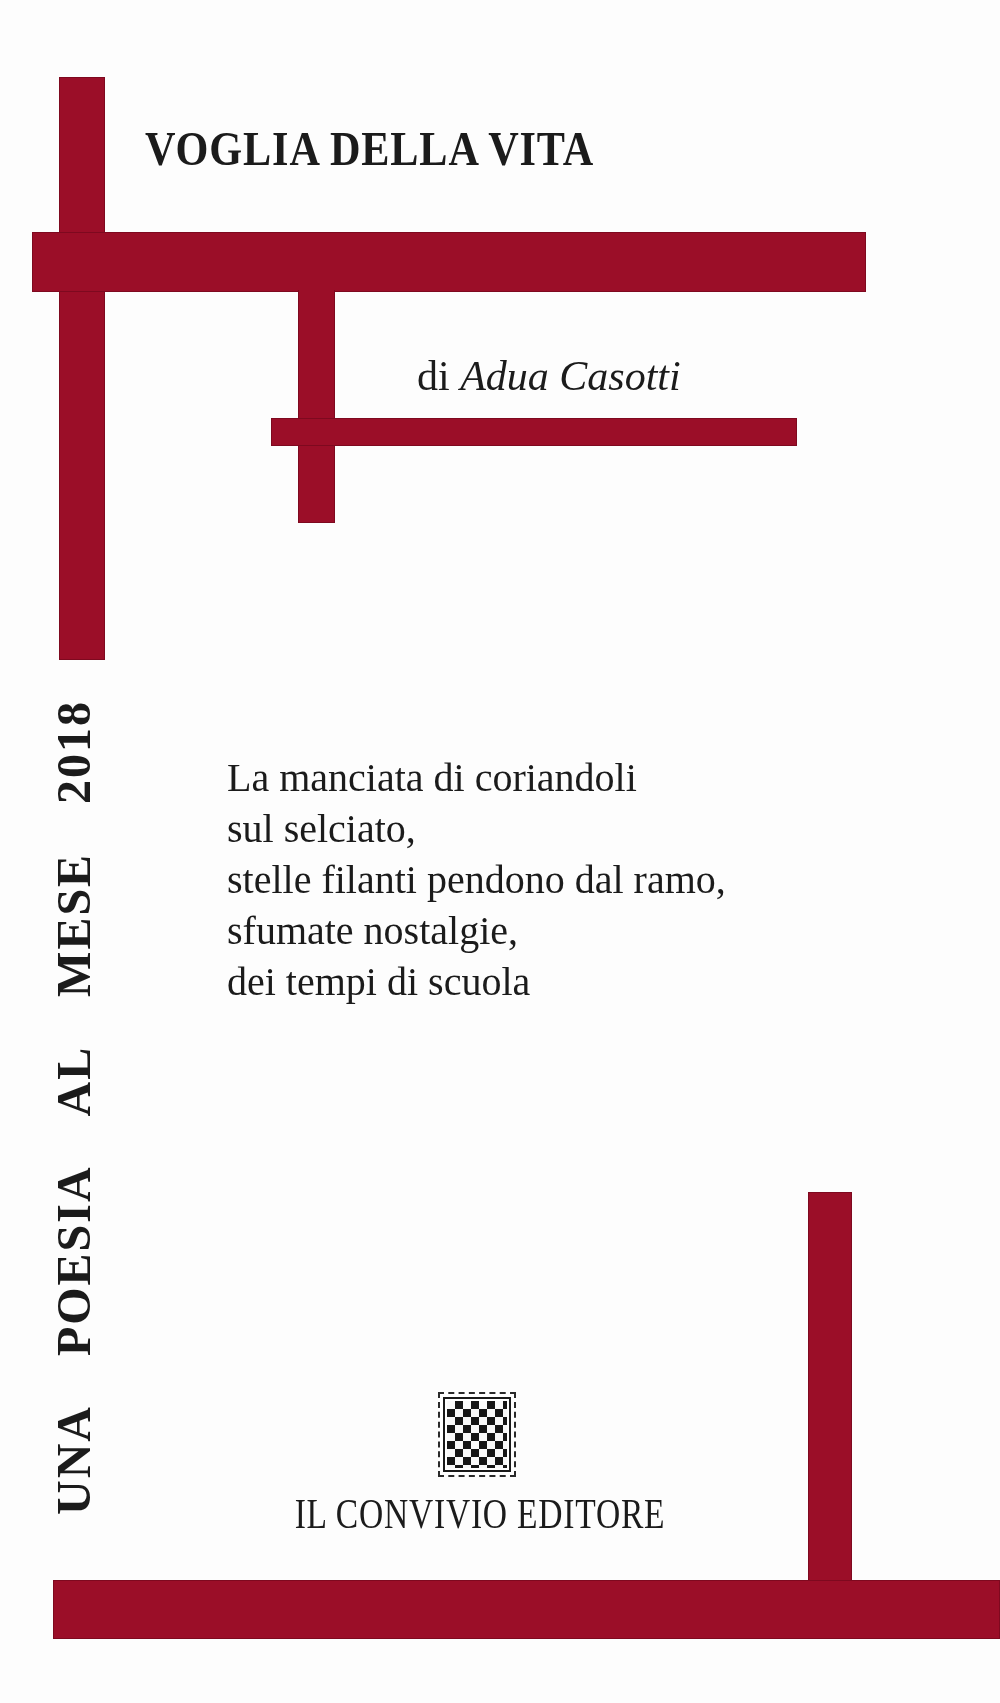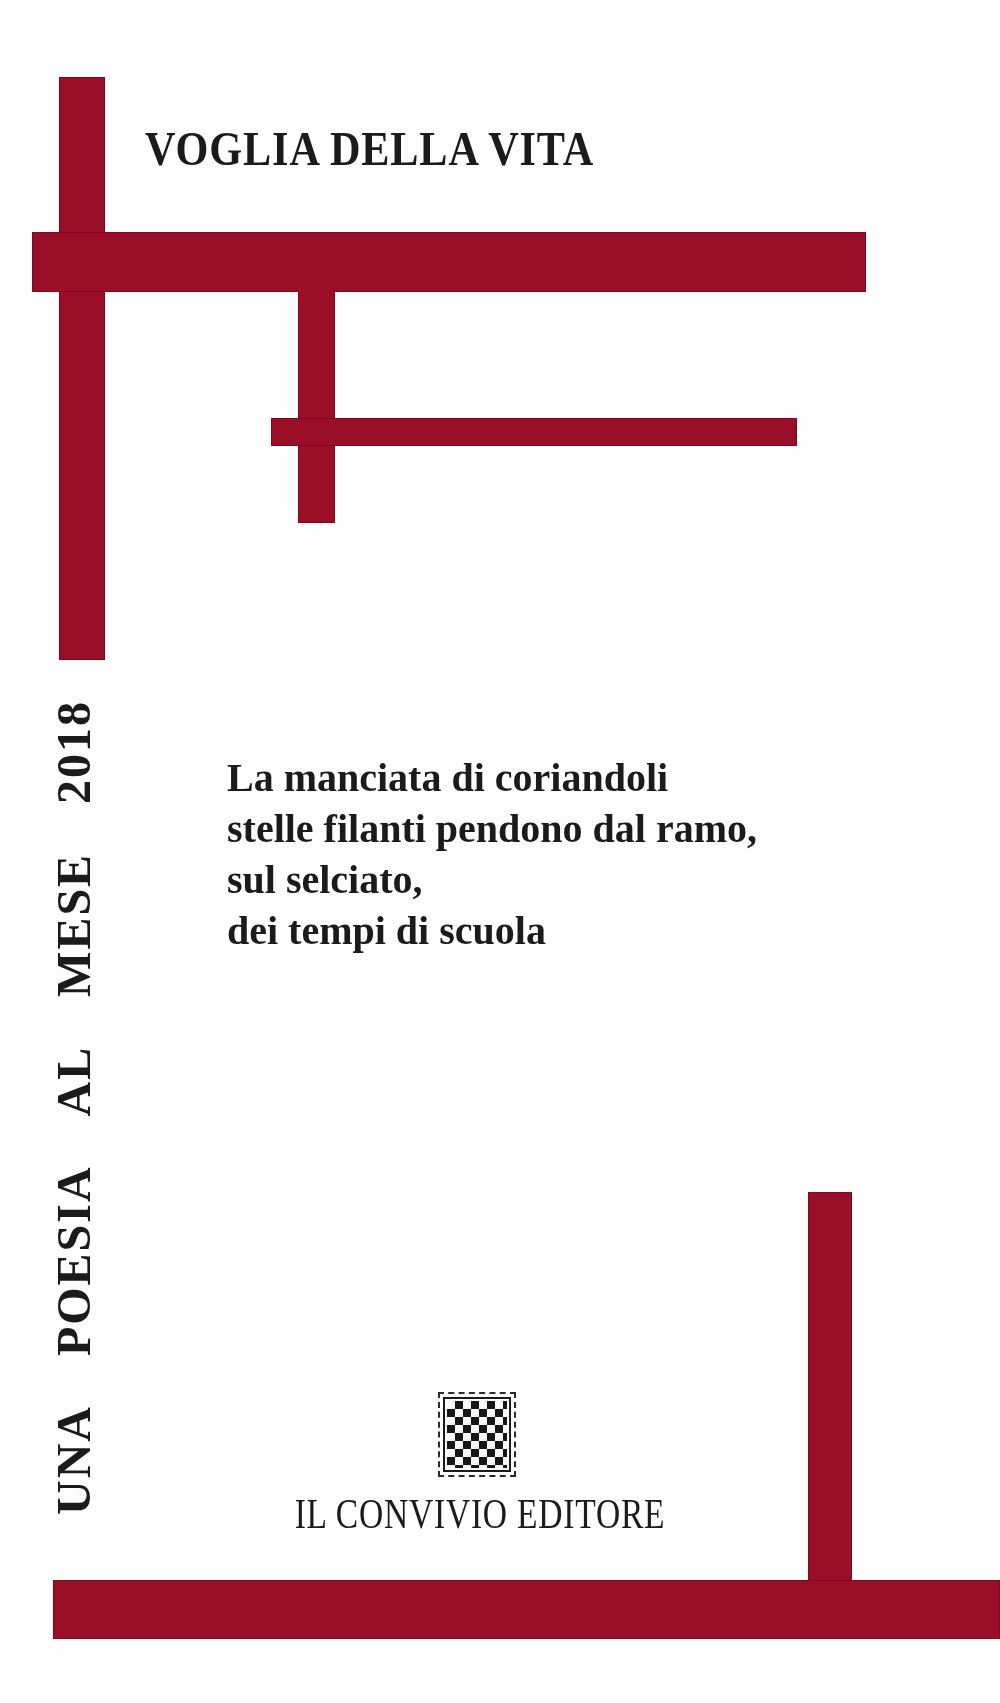--- a/index.html
+++ b/index.html
@@ -39,21 +39,20 @@
   }
   .byline{
     position:absolute;left:417px;top:352px;
     font-size:42px;white-space:nowrap;
   }
   .byline .author{font-style:italic;}
   .poem{
     position:absolute;left:227px;top:752px;
     font-size:40px;line-height:51px;
     white-space:nowrap;
-    font-weight:bold;
   }
   .poem .poem-line{display:block;}
   .series-vertical{
     position:absolute;left:40px;top:1515px;
     width:815px;height:66px;
     transform:rotate(-90deg);transform-origin:0 0;
     display:flex;justify-content:space-between;align-items:center;
     font-size:48px;font-weight:bold;letter-spacing:2px;
     white-space:nowrap;
   }
@@ -92,25 +91,31 @@
 
   <div class="bar bar-left-vertical"></div>
   <div class="bar bar-top-horizontal"></div>
   <div class="bar bar-middle-vertical"></div>
   <div class="bar bar-mid-horizontal"></div>
   <div class="bar bar-right-vertical"></div>
   <div class="bar bar-bottom-horizontal"></div>
 
   <div class="title">VOGLIA DELLA VITA</div>
 
+  <div class="byline">
+    <span>di</span>
+    <span> </span>
+    <span class="author">Adua Casotti</span>
+  </div>
 
   <div class="poem">
     <span class="poem-line">La manciata di coriandoli</span>
+    <span class="poem-line">sul selciato,</span>
     <span class="poem-line">stelle filanti pendono dal ramo,</span>
-    <span class="poem-line">sul selciato,</span>
+    <span class="poem-line">sfumate nostalgie,</span>
     <span class="poem-line">dei tempi di scuola</span>
   </div>
 
   <div class="series-vertical">
     <span>UNA</span>
     <span>POESIA</span>
     <span>AL</span>
     <span>MESE</span>
     <span>2018</span>
   </div>

